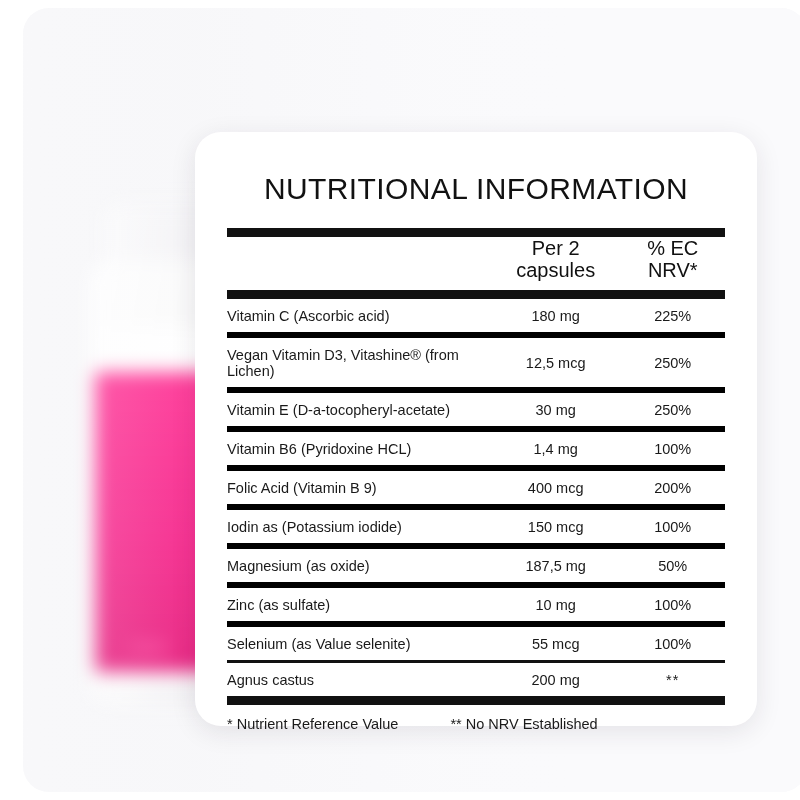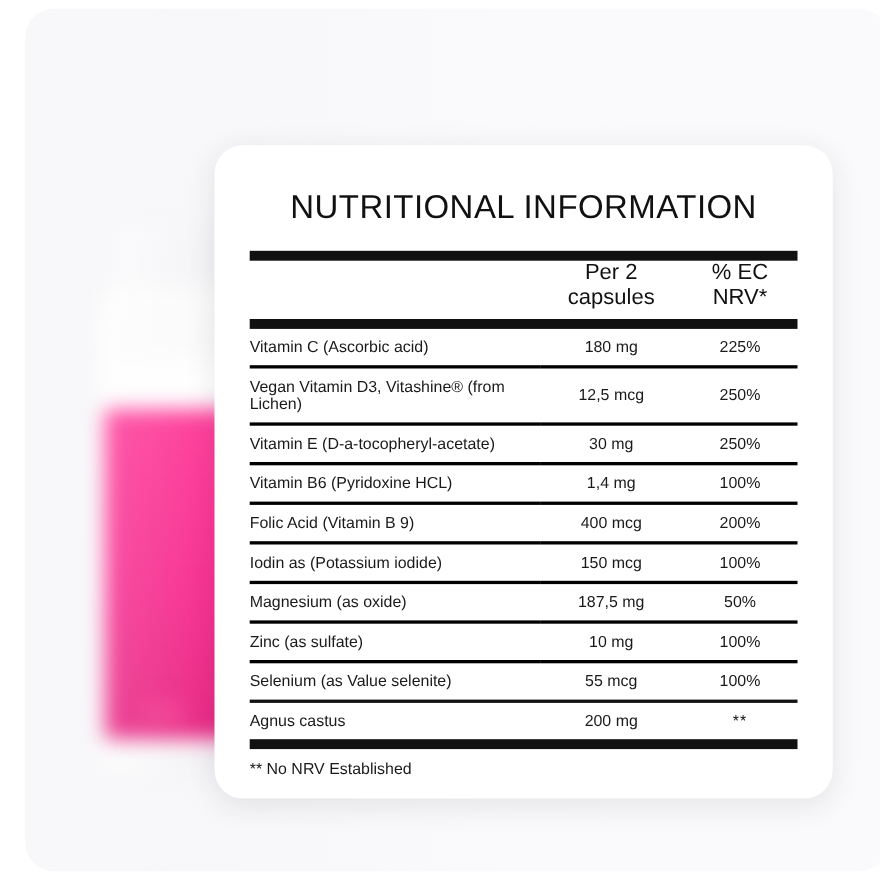--- a/index.html
+++ b/index.html
@@ -187,21 +187,21 @@
     font-size: 20px;
     line-height: 1.08;
     color: #111111;
     font-weight: 400;
   }
   th.c-name { text-align: left; width: 53%; }
   th.c-amt  { text-align: center; width: 26%; }
   th.c-nrv  { text-align: center; width: 21%; }
 
   tr.item td {
-    border-top: 3px solid #000000;
+    border-top: 6px solid #000000;
     padding: 8.5px 0 8.5px 0;
     font-size: 14.5px;
   }
   tr.item td.name { text-align: left; padding-right: 6px; margin-left: 15px; }
   tr.item td.amt  { text-align: center; }
   tr.item td.nrv  { text-align: center; }
 
   tr.item.first-of-group td { border-top: none; }
 
   
@@ -334,19 +334,20 @@
             </tbody>
 
           <tbody>
             <tr class="rule-heavy">
               <td colspan="3"></td>
             </tr>
           </tbody>
         </table>
 
         <div class="footnotes">
+          <div class="fn">* Nutrient Reference Value</div>
           <div class="fn">** No NRV Established</div>
         </div>
       </div>
     </div>
 
   </div>
 </div>
 
 </body></html>

